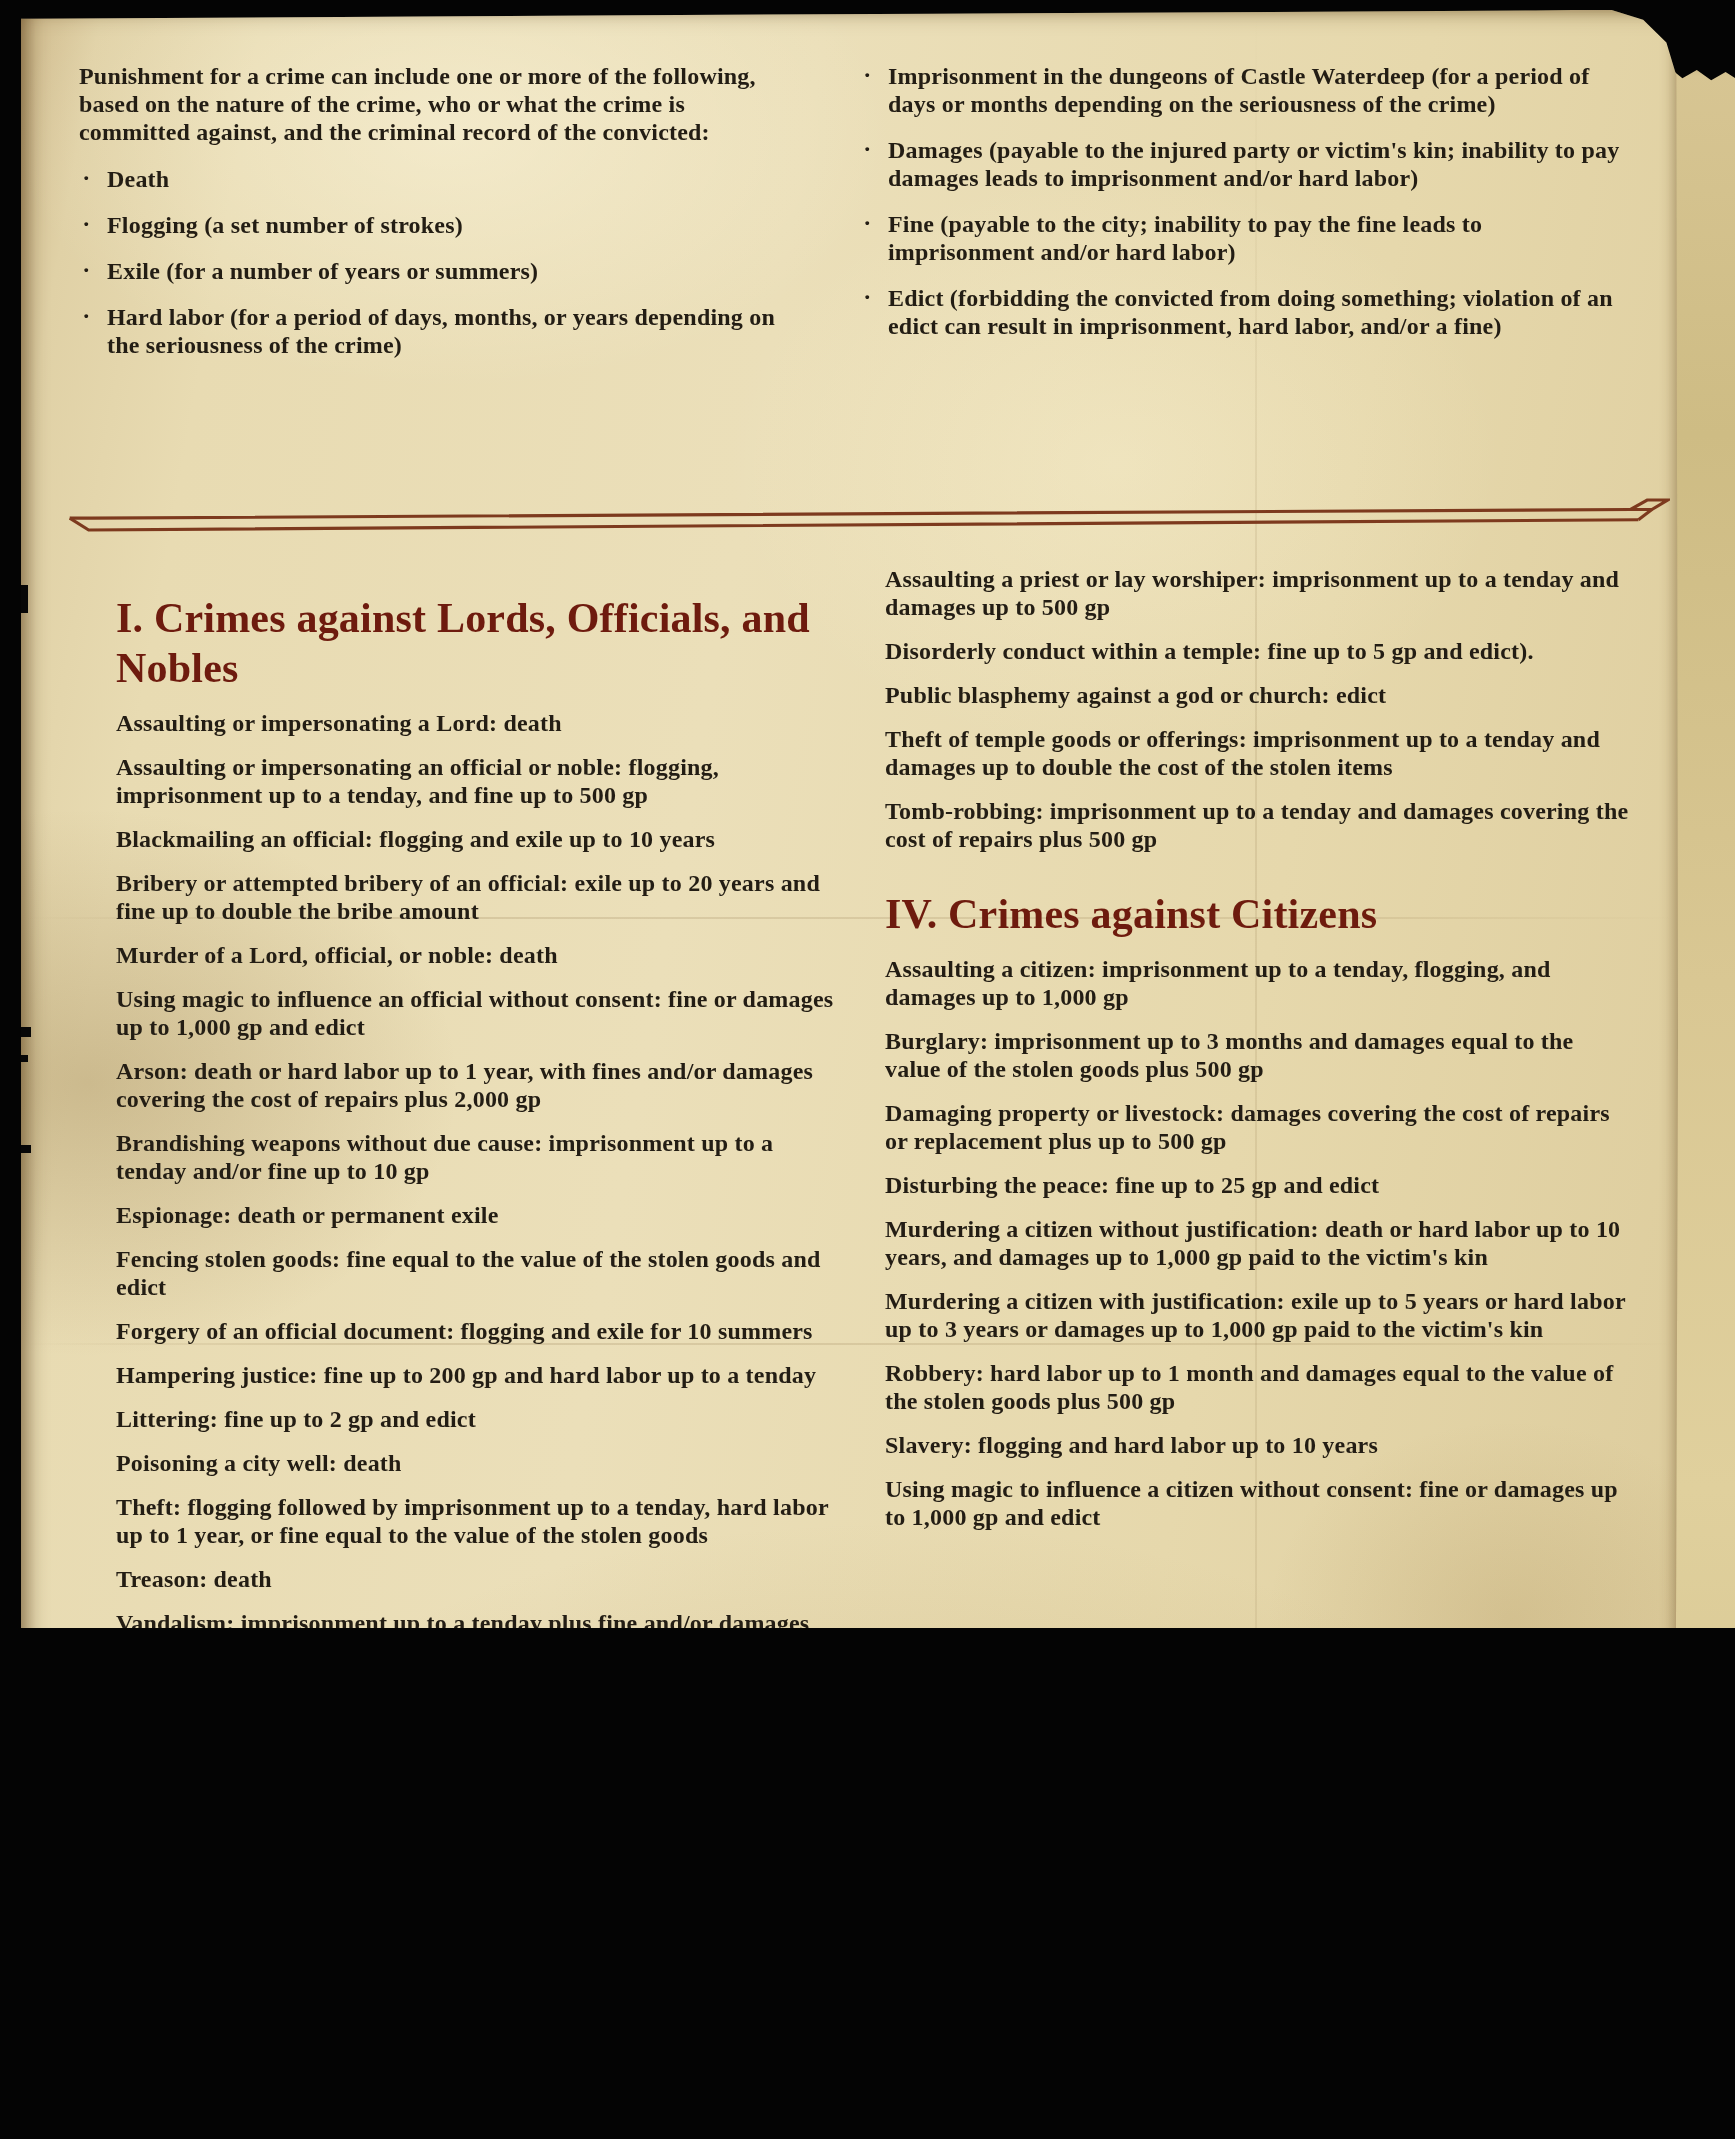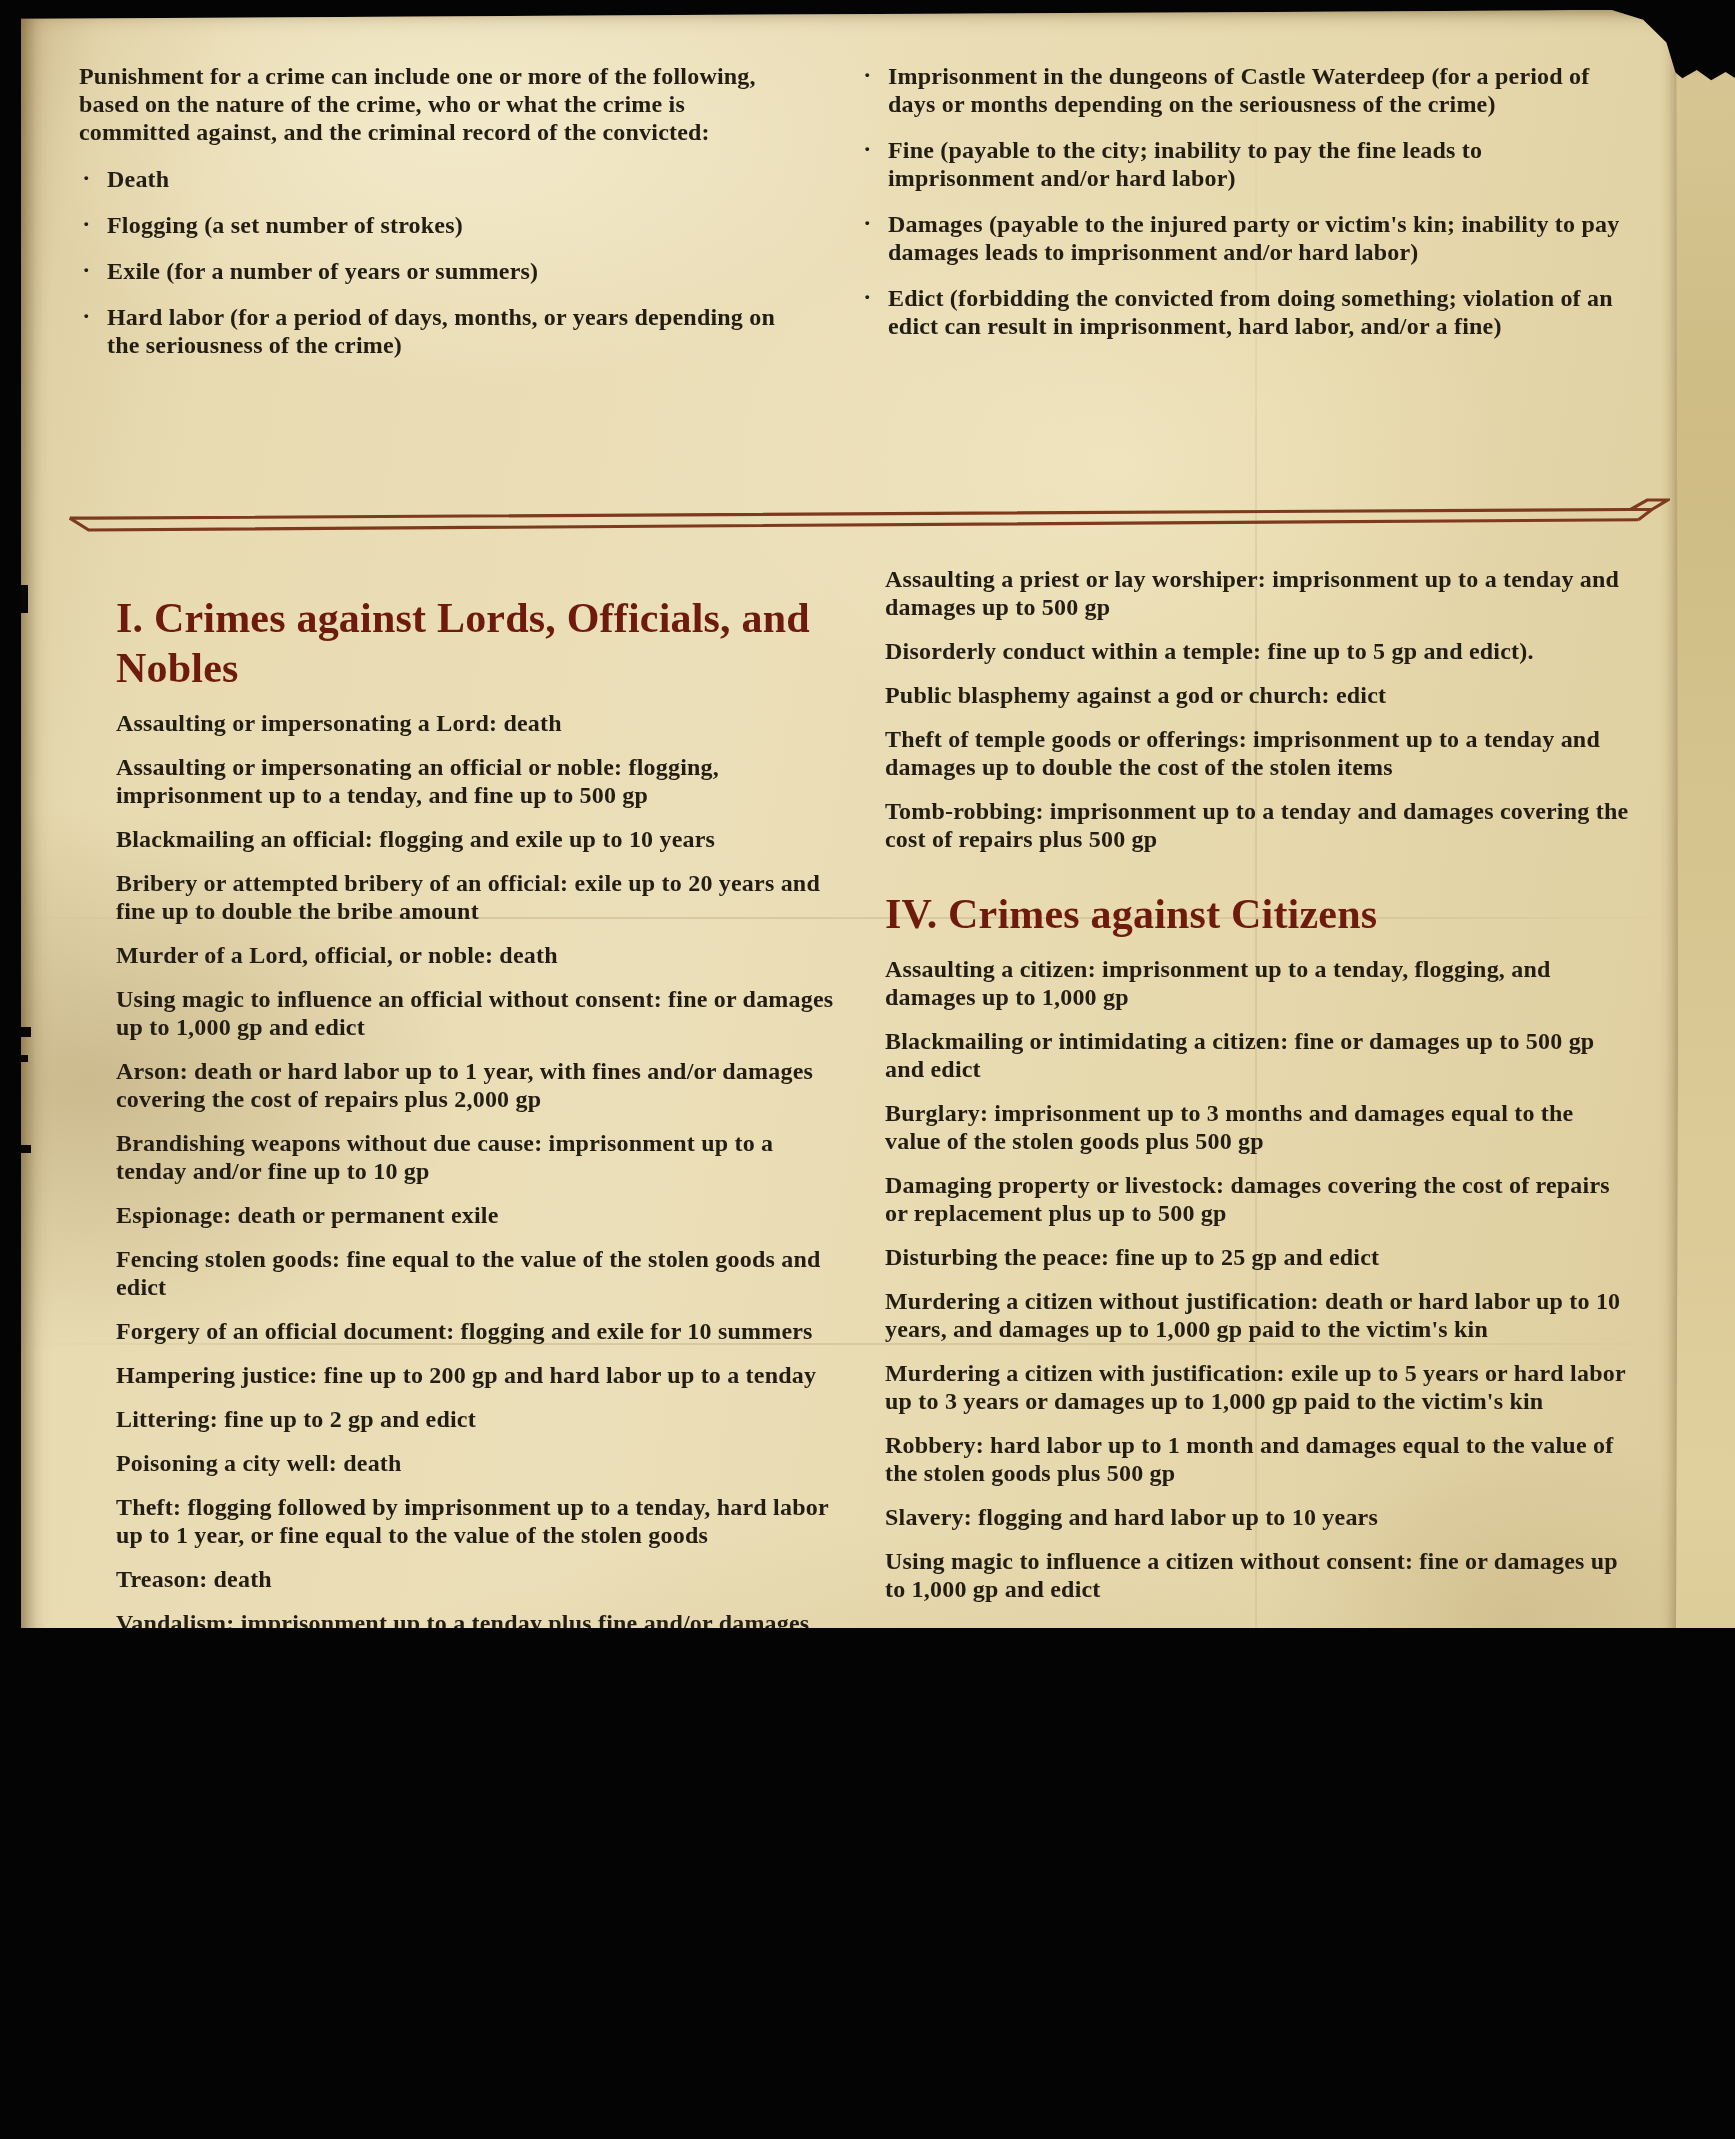--- a/index.html
+++ b/index.html
@@ -72,22 +72,22 @@
       <ul class="punish" id="introLeft">
           <li>Death</li>
           <li>Flogging (a set number of strokes)</li>
           <li>Exile (for a number of years or summers)</li>
           <li>Hard labor (for a period of days, months, or years depending on the seriousness of the crime)</li>
         </ul>
     </div>
     <div class="intro-right">
       <ul class="punish" id="introRight">
           <li>Imprisonment in the dungeons of Castle Waterdeep (for a period of days or months depending on the seriousness of the crime)</li>
+          <li>Damages (payable to the injured party or victim's kin; inability to pay damages leads to imprisonment and/or hard labor)</li>
           <li>Fine (payable to the city; inability to pay the fine leads to imprisonment and/or hard labor)</li>
-          <li>Damages (payable to the injured party or victim's kin; inability to pay damages leads to imprisonment and/or hard labor)</li>
           <li>Edict (forbidding the convicted from doing something; violation of an edict can result in imprisonment, hard labor, and/or a fine)</li>
         </ul>
     </div>
 
     <svg class="divider" width="1605" height="38" viewBox="0 0 2035 48">
       <g fill="none" stroke="#7d3a1e" stroke-width="4" stroke-linejoin="miter">
         <path d="M 1985 17 L 34 28 L 6 28"></path>
         <path d="M 6 28 L 30 43 L 1995 30"></path>
         <path d="M 1985 17 L 2006 5 L 2032 5 L 2012 17 Z"></path>
         <path d="M 1995 30 L 2012 17"></path>
@@ -116,21 +116,20 @@
         <p class="entry">Using magic to influence an official without consent: fine or damages up to 1,000 gp and edict</p>
       </div>
     <div class="col-right" id="colRight">
         <p class="entry">Assaulting a priest or lay worshiper: imprisonment up to a tenday and damages up to 500 gp</p>
         <p class="entry">Disorderly conduct within a temple: fine up to 5 gp and edict).</p>
         <p class="entry">Public blasphemy against a god or church: edict</p>
         <p class="entry">Theft of temple goods or offerings: imprisonment up to a tenday and damages up to double the cost of the stolen items</p>
         <p class="entry">Tomb-robbing: imprisonment up to a tenday and damages covering the cost of repairs plus 500 gp</p>
         <h2 class="sec">IV. Crimes against Citizens</h2>
         <p class="entry">Assaulting a citizen: imprisonment up to a tenday, flogging, and damages up to 1,000 gp</p>
-        <p class="entry">Blackmailing or intimidating a citizen: fine or damages up to 500 gp and edict</p>
         <p class="entry">Burglary: imprisonment up to 3 months and damages equal to the value of the stolen goods plus 500 gp</p>
         <p class="entry">Damaging property or livestock: damages covering the cost of repairs or replacement plus up to 500 gp</p>
         <p class="entry">Disturbing the peace: fine up to 25 gp and edict</p>
         <p class="entry">Murdering a citizen without justification: death or hard labor up to 10 years, and damages up to 1,000 gp paid to the victim's kin</p>
         <p class="entry">Murdering a citizen with justification: exile up to 5 years or hard labor up to 3 years or damages up to 1,000 gp paid to the victim's kin</p>
         <p class="entry">Robbery: hard labor up to 1 month and damages equal to the value of the stolen goods plus 500 gp</p>
         <p class="entry">Slavery: flogging and hard labor up to 10 years</p>
         <p class="entry">Using magic to influence a citizen without consent: fine or damages up to 1,000 gp and edict</p>
       </div>
   </div>

